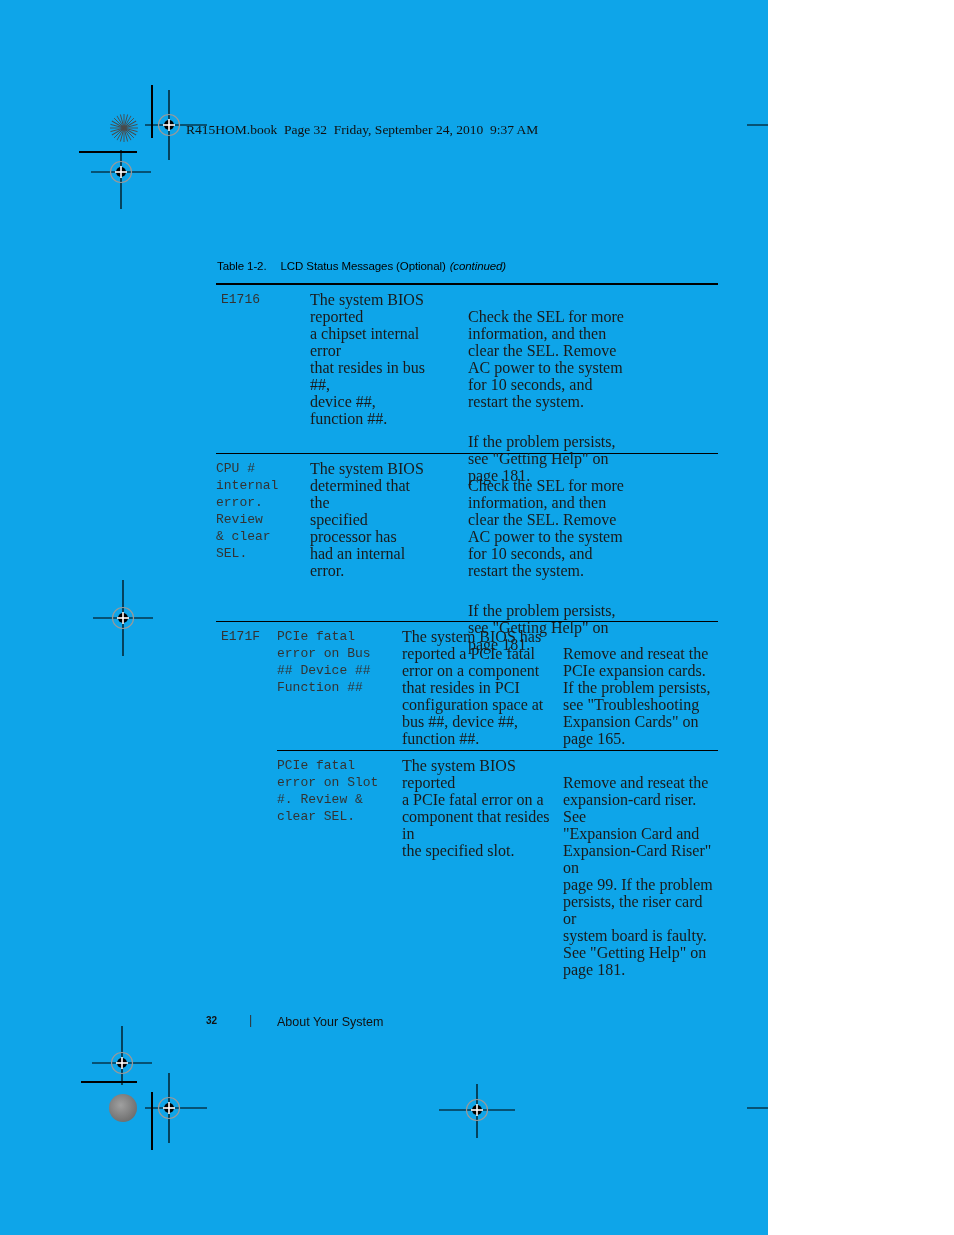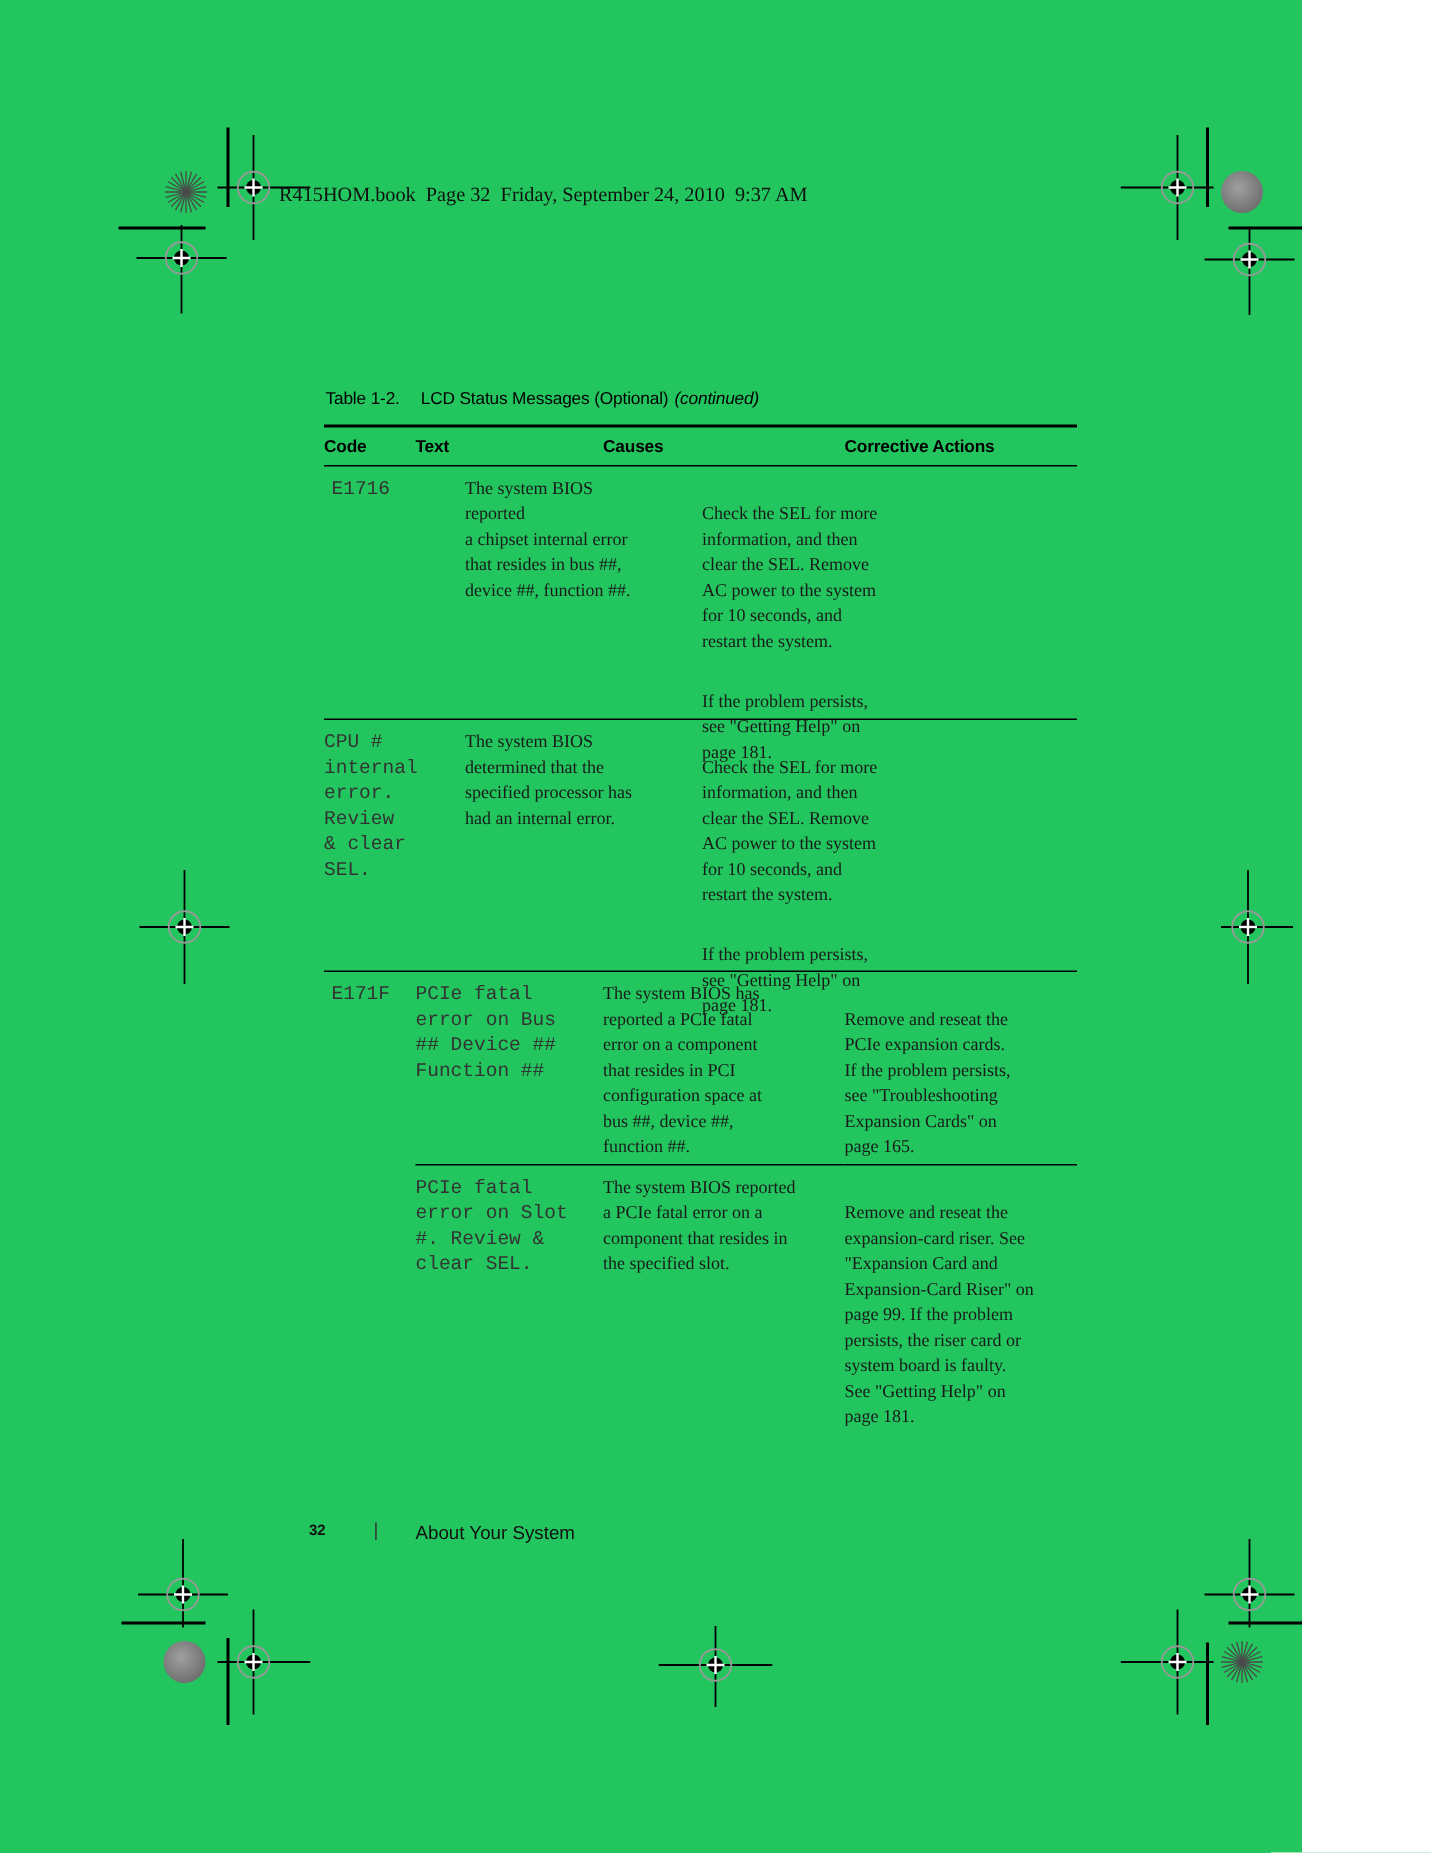--- a/index.html
+++ b/index.html
@@ -1,16 +1,16 @@
 <!DOCTYPE html>
 <html><head>
 <meta charset="utf-8">
 <style>
   html,body{margin:0;padding:0;background:#fff;}
-  .sheet{position:relative;width:868px;height:1235px;background:#22c55e;overflow:hidden;
+  .sheet{position:relative;width:768px;height:1235px;background:#0ea5e9;overflow:hidden;
          font-family:"Liberation Sans",sans-serif;color:#1c1c1c;}
 
   
   .mark-line{position:absolute;background:#000;}
   .regmark{position:absolute;width:76px;height:76px;}
   .starburst{position:absolute;width:30px;height:30px;}
   .graydot{position:absolute;width:28px;height:28px;border-radius:50%;
            background:radial-gradient(circle at 42% 40%, #a0a0a0, #6e6e6e 75%);}
 
   
@@ -29,21 +29,21 @@
   
   .lcd-table{position:absolute;left:216px;top:283px;width:502px;border-top:2px solid #000;}
   .trow{display:grid;grid-template-columns:61px 125px 161px 155px;box-sizing:border-box;}
   .thead{height:26px;border-bottom:1px solid #000;font-weight:bold;font-size:11.5px;color:#000;letter-spacing:-0.1px;}
   .thead>div{padding-top:7px;}
   .cell{box-sizing:border-box;padding-top:6px;}
   .cell-code{padding-left:5px;font-family:"Liberation Mono",monospace;font-size:13px;
              line-height:17px;color:#333;}
   .cell-text{font-family:"Liberation Mono",monospace;font-size:13px;line-height:17px;
              color:#333;white-space:pre-line;}
-  .cell-causes,.cell-actions{font-family:"Liberation Serif",serif;font-size:12px;
+  .cell-causes,.cell-actions{font-family:"Liberation Serif",serif;font-size:16px;
              line-height:17px;color:#1a1a1a;white-space:pre-line;padding-right:4px;}
   .cell-actions p,.cell-causes p{margin:0;}
   .cell-actions p + p{margin-top:6px;}
   .row-1,.row-2{height:168px;border-top:none;gap:33px;}
   .row-2,.row-3{border-top:1px solid #000;}
   .row-3{height:129px;}
   .row-4{min-height:160px;}
   .row-4 .part-border{border-top:1px solid #000;}
 </style>
 </head>
@@ -189,26 +189,20 @@
 
   <div class="doc-header">R415HOM.book  Page 32  Friday, September 24, 2010  9:37 AM</div>
 
   <div class="table-title">
     <span class="tlabel">Table 1-2.</span>
     <span>LCD Status Messages (Optional)</span>
     <span class="tcont">(continued)</span>
   </div>
 
   <div class="lcd-table">
-    <div class="trow thead">
-      <div class="c1">Code</div>
-      <div>Text</div>
-      <div>Causes</div>
-      <div>Corrective Actions</div>
-    </div>
 
     <div class="trow row-1">
       <div class="cell cell-code">E1716</div>
       <div class="cell cell-causes">The system BIOS reported
 a chipset internal error
 that resides in bus ##,
 device ##, function ##.</div>
       <div class="cell cell-actions">
         <p>Check the SEL for more
 information, and then

